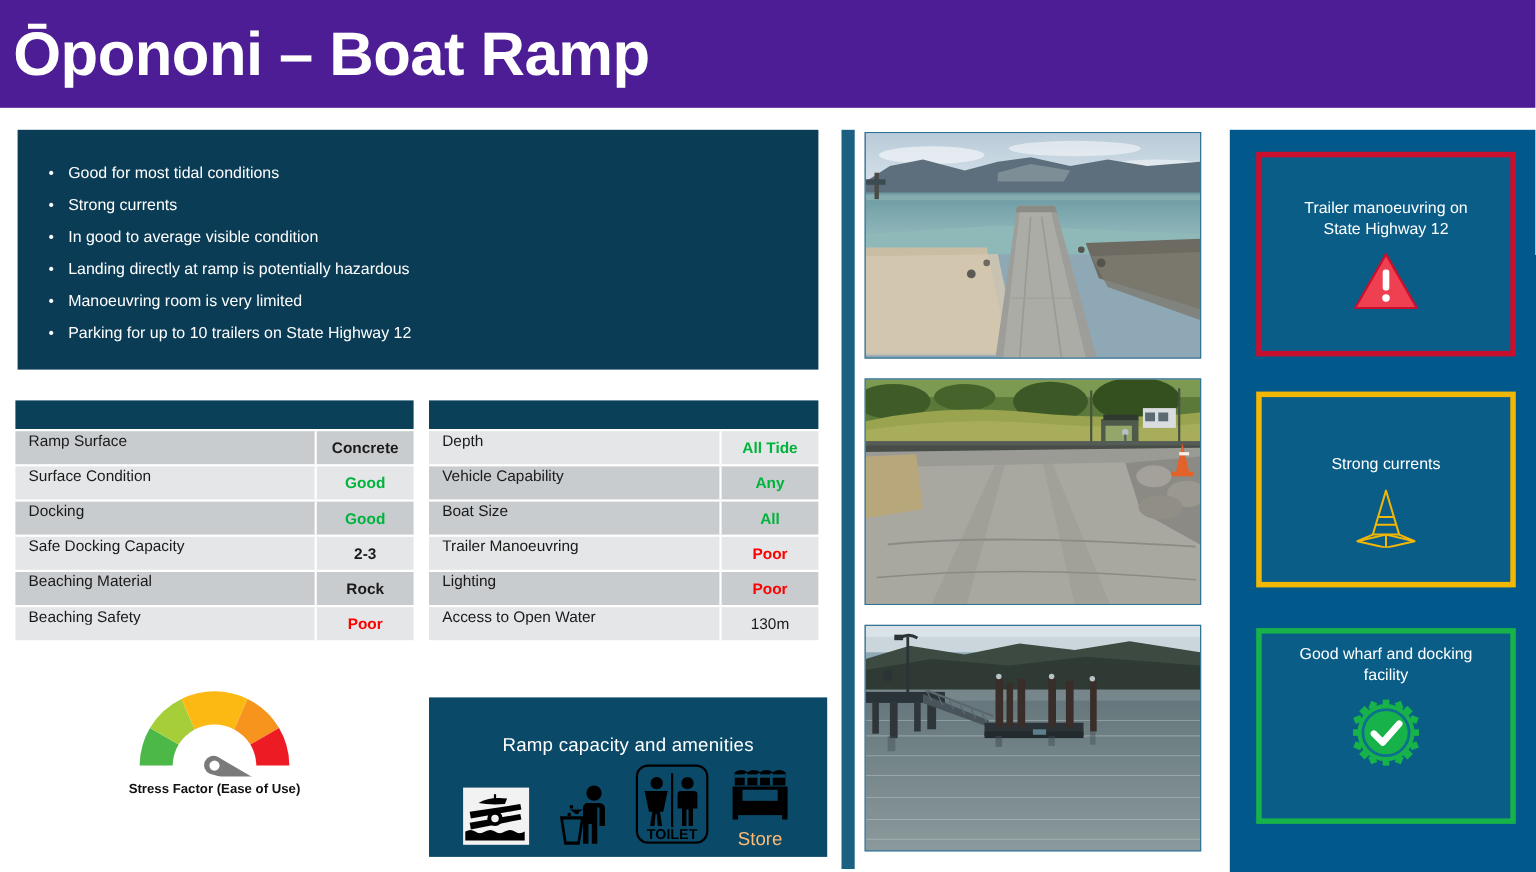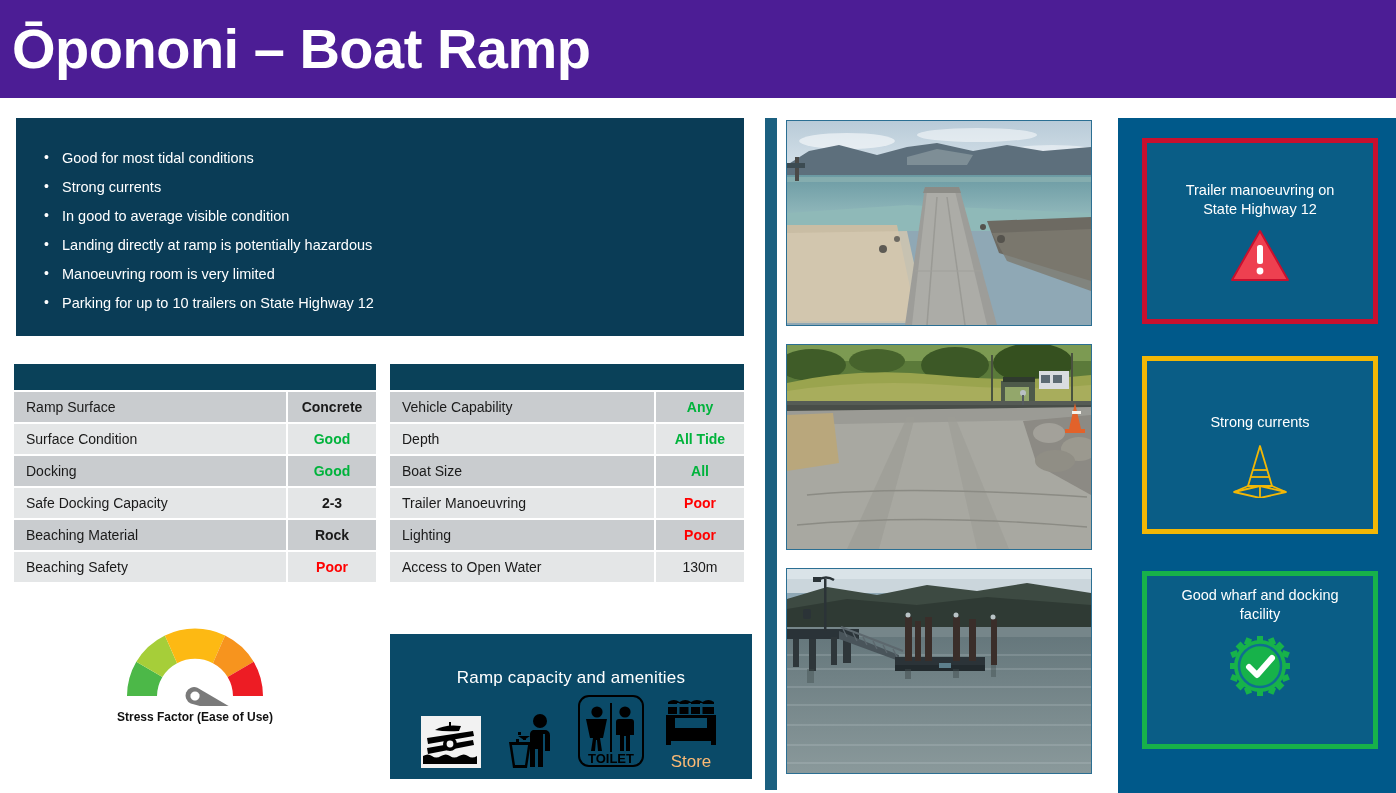--- a/index.html
+++ b/index.html
@@ -85,21 +85,21 @@
 
   .table-header {
     height: 26px;
     background: #0a4159;
     margin-bottom: 2px;
   }
   .trow {
     display: flex;
     height: 30px;
     margin-bottom: 2px;
-    align-items: center;
+    align-items: flex-start;
   }
   .trow.shade-a { background: #c9cccf; }
   .trow.shade-b { background: #e4e6e7; }
   .tlabel {
     flex: 1 1 auto;
     padding-left: 12px;
     font-size: 14px;
     color: #1a1a1a;
     white-space: nowrap;
     overflow: hidden;
@@ -265,27 +265,27 @@
   </div>
   <div class="trow shade-b">
     <div class="tlabel">Beaching Safety</div>
     <div class="tvalue v-poor">Poor</div>
   </div>
 </div>
 
 <div class="table right">
   <div class="table-header"></div>
 
+  <div class="trow shade-b">
+    <div class="tlabel">Depth</div>
+    <div class="tvalue v-good">All Tide</div>
+  </div>
   <div class="trow shade-a">
     <div class="tlabel">Vehicle Capability</div>
     <div class="tvalue v-good">Any</div>
-  </div>
-  <div class="trow shade-b">
-    <div class="tlabel">Depth</div>
-    <div class="tvalue v-good">All Tide</div>
   </div>
   <div class="trow shade-a">
     <div class="tlabel">Boat Size</div>
     <div class="tvalue v-good">All</div>
   </div>
   <div class="trow shade-b">
     <div class="tlabel">Trailer Manoeuvring</div>
     <div class="tvalue v-poor">Poor</div>
   </div>
   <div class="trow shade-a">

